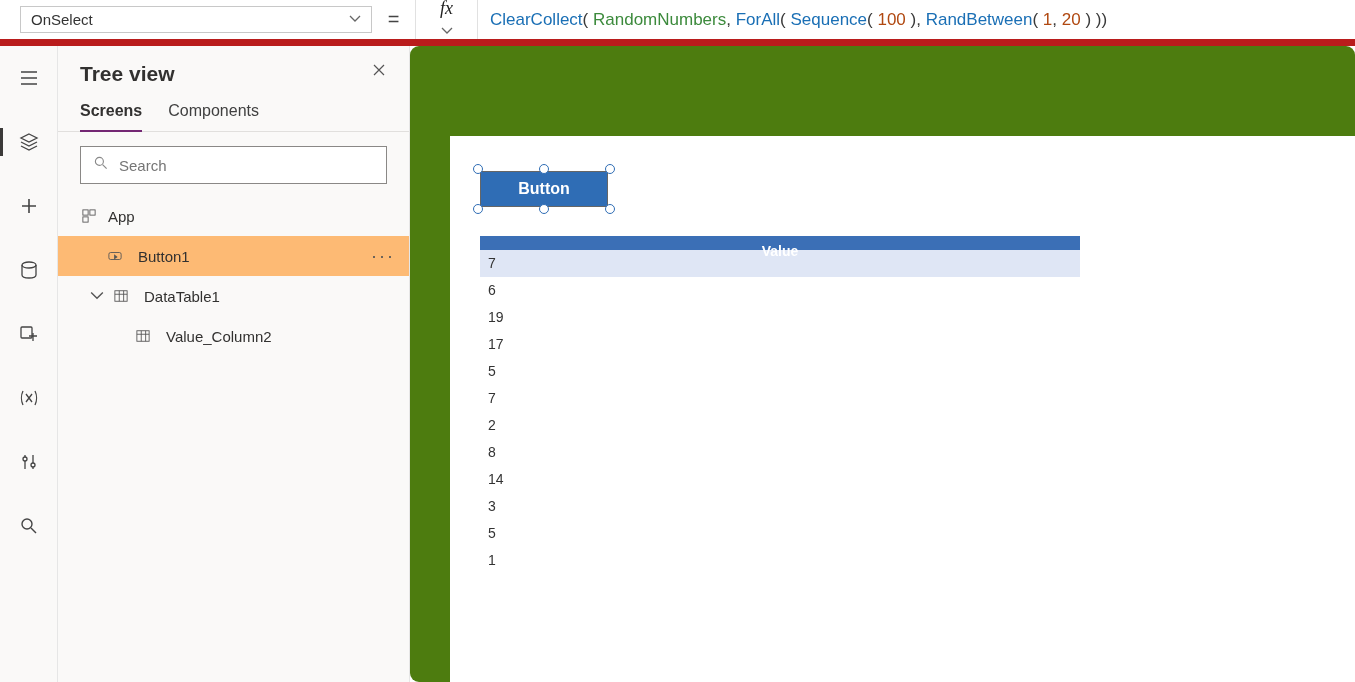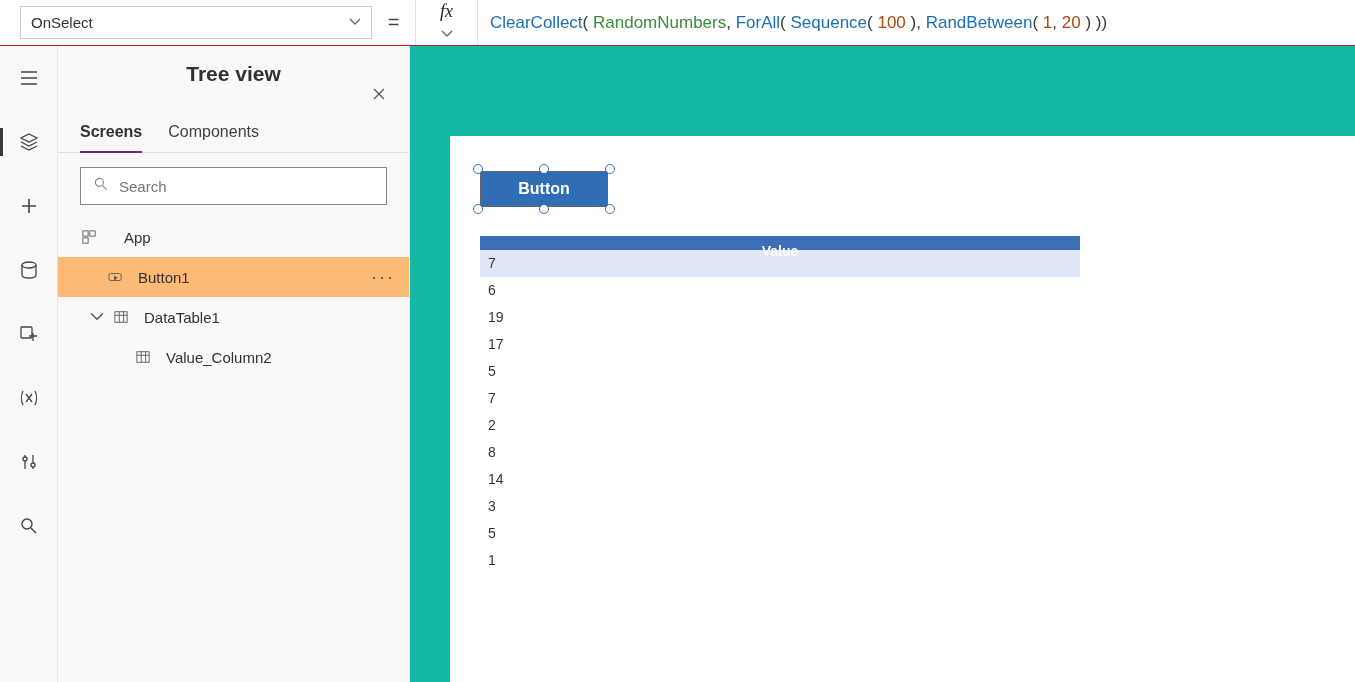--- a/index.html
+++ b/index.html
@@ -1,19 +1,19 @@
 <!DOCTYPE html>
 <html><head>
 <meta charset="utf-8">
 <style>
   * { box-sizing: border-box; margin: 0; padding: 0; font-family: "Segoe UI", Arial, sans-serif; }
   html, body { width: 1355px; height: 682px; overflow: hidden; background: #fff; }
 
   
-  .top-row { display: flex; align-items: stretch; height: 46px; border-bottom: 1px solid #b91c1c; }
+  .top-row { display: flex; align-items: stretch; height: 46px; border-bottom: 7px solid #b91c1c; }
   .prop-select {
     width: 352px; margin: 6px 0 6px 20px; border: 1px solid #c8c8c8; background: #fff;
     display: flex; align-items: center; padding: 0 10px; font-size: 15px; color: #333;
   }
   .prop-select .caret { margin-left: auto; }
   .eq { width: 44px; display: flex; align-items: center; justify-content: center; font-size: 20px; color: #444; border-right: 1px solid #e1e1e1; }
   .fx-cell { width: 62px; display: flex; align-items: center; justify-content: center; gap: 4px; border-right: 1px solid #e1e1e1; flex-direction: column; }
   .fx-cell .fx { font-style: italic; font-size: 18px; color: #222; font-family: "Times New Roman", serif; }
   .formula {
     flex: 1; display: flex; align-items: center; padding: 0 12px;
@@ -29,50 +29,50 @@
 
   
   .rail { width: 58px; border-right: 1px solid #e6e6e6; display: flex; flex-direction: column; align-items: center; padding-top: 12px; gap: 24px; background:#faf9f8; }
   .rail .rail-btn { width: 40px; height: 40px; display:flex; align-items:center; justify-content:center; color:#444; }
   .rail .rail-btn svg { width: 20px; height: 20px; }
   .rail .active-mark { position: relative; }
   .rail .active-mark::before { content:""; position:absolute; left:-9px; top:6px; width:3px; height:28px; background:#3b3a39; }
 
   
   .tree { width: 352px; border-right: 1px solid #e6e6e6; background: #faf9f8; display:flex; flex-direction:column; }
-  .tree-head { display:flex; align-items:center; padding: 16px 22px 10px; flex-direction: column; }
+  .tree-head { display:flex; padding: 16px 22px 10px; }
   .tree-head h2 { font-size: 21px; font-weight: 600; color:#323130; }
   .tree-head .close { margin-left:auto; color:#555; font-size:18px; }
 
   .tree-tabs { display:flex; gap:26px; padding: 0 22px; border-bottom:1px solid #e1dfdd; }
   .tree-tab { font-size:16px; color:#404040; padding:6px 0 10px; cursor:default; }
   .tree-tab.active { color:#323130; font-weight:600; border-bottom:2px solid #742774; margin-bottom:-1px; }
 
   .search-wrap { padding: 14px 22px 8px; }
   .search {
     display:flex; align-items:center; gap:10px; height:38px; border:1px solid #8a8886;
     padding:0 12px; background:#fff;
   }
   .search input { border:none; outline:none; flex:1; font-size:15px; color:#555; background:transparent; }
 
   .nodes { flex:1; overflow:auto; padding-top:4px; font-size:15px; color:#323130; }
   .node { display:flex; align-items:center; height:40px; padding-right:14px; }
   .node .chev, .node .icn { width:18px; height:18px; display:flex; align-items:center; justify-content:center; color:#555; }
   .node .chev svg, .node .icn svg { width:14px; height:14px; }
   .node .label { margin-left:8px; }
-  .node.app { padding-left: 22px; gap:18px; }
+  .node.app { padding-left: 22px; gap:2px; }
   .node.l1  { padding-left: 12px; gap:6px; }
   .node.l2  { padding-left: 48px; gap:6px; }
   .node.l2b { padding-left: 30px; gap:6px; }
   .node.l3  { padding-left: 76px; gap:6px; }
   .node.selected { background:#fdba74;justify-content:center; }
   .node .more { margin-left:auto; font-size:18px; letter-spacing:2px; color:#555; }
 
   
-  .canvas-wrap { flex:1; background:#14b8a6; position:relative; }
+  .canvas-wrap { flex:1; background:#4d7c0f; position:relative;border-radius:9px; }
   .canvas { position:absolute; left:40px; top:90px; right:0; bottom:0; background:#fff; }
 
   
   .ctl-button {
     position:absolute; left:30px; top:35px; width:128px; height:36px;
     background:#2f6db5; color:#fff; font-weight:600; font-size:16px;
     display:flex; align-items:center; justify-content:center; border:1px solid #666;
   }
   
   .sel-box { position:absolute; left:28px; top:33px; width:132px; height:40px; pointer-events:none; }

